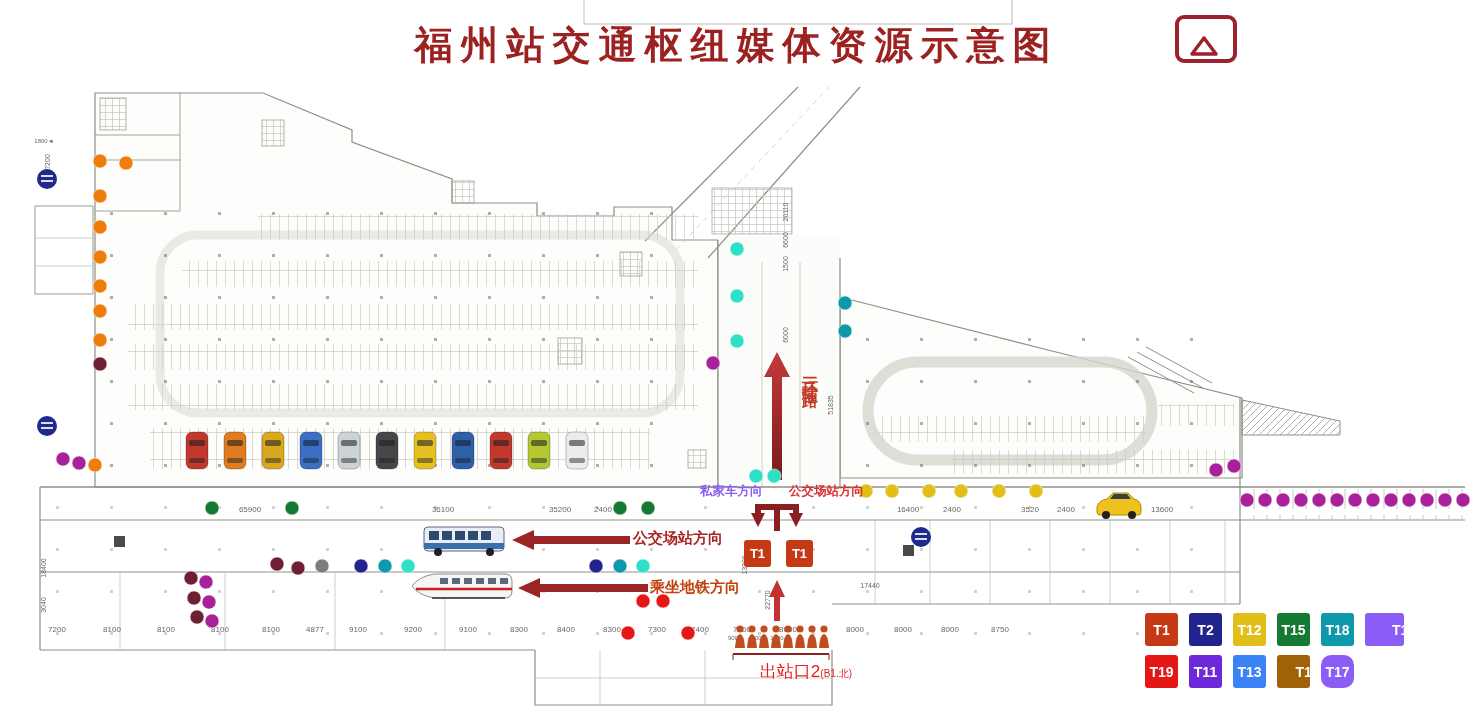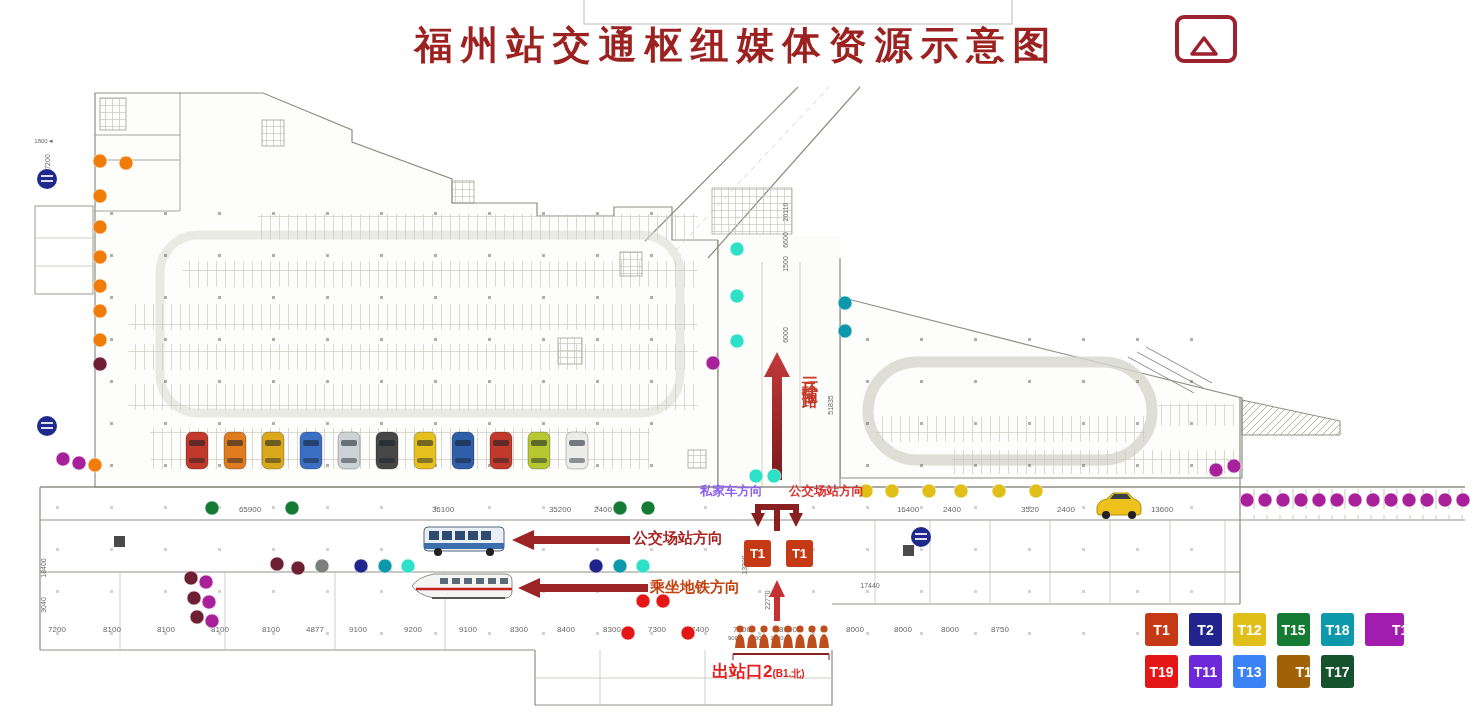--- a/index.html
+++ b/index.html
@@ -12,21 +12,21 @@
          font-size:38px;letter-spacing:8px;color:#9c2121;white-space:nowrap}
   .logo{position:absolute;left:1174px;top:14px}
   .lbl{position:absolute;font-weight:bold;white-space:nowrap}
   .lbl.bus{left:633px;top:529px;font-size:15px;color:#a82525}
   .lbl.metro{left:650px;top:578px;font-size:15px;color:#c2410c}
   .lbl.pcar{left:700px;top:483px;font-size:12.5px;color:#8b5cf6}
   .lbl.taxi{left:789px;top:483px;font-size:12.5px;color:#d92f2f}
   .lbl.ring{left:799px;top:364px;writing-mode:vertical-rl;font-size:16px;letter-spacing:5px;color:#c43a28}
   .t1box{position:absolute;top:540px;width:27px;height:27px;background:#c53a15;border-radius:3px;
          color:#fff;font-size:13px;font-weight:bold;display:flex;align-items:center;justify-content:center}
-  .exit{position:absolute;left:712px;top:660px;width:140px;text-align:left;color:#e61e1e;font-weight:bold;white-space:nowrap}
+  .exit{position:absolute;left:712px;top:660px;width:140px;text-align:right;color:#e61e1e;font-weight:normal;white-space:nowrap}
   .exit .main{font-size:17px}
   .exit .sub{font-size:10px}
   #legend{position:absolute;left:1145px;top:613px}
   .lg-row{display:flex;gap:11px;margin-bottom:9px}
   .chip{width:33px;height:33px;border-radius:3px;color:#fff;font-weight:bold;font-size:14px;
         display:flex;align-items:center;justify-content:center}
 </style>
 </head>
 <body>
 
@@ -406,23 +406,23 @@
     <span class="main">出站口2</span><span class="sub">(B1.北)</span>
   </div>
 
   <div id="legend">
       <div class="lg-row">
         <div class="chip" style="background: rgb(197, 58, 21);">T1</div>
         <div class="chip" style="background: rgb(32, 36, 140);">T2</div>
         <div class="chip" style="background: rgb(224, 192, 24);">T12</div>
         <div class="chip" style="background: rgb(21, 122, 51);">T15</div>
         <div class="chip" style="background: rgb(13, 152, 171);">T18</div>
-        <div class="chip" style="background: #a21caf; padding-left: 39px;">T10</div>
+        <div class="chip" style="background: #8b5cf6; padding-left: 39px;">T10</div>
       </div>
       <div class="lg-row">
         <div class="chip" style="background: rgb(229, 22, 22);">T19</div>
         <div class="chip" style="background: #6d28d9;">T11</div>
         <div class="chip" style="background: #3b82f6;">T13</div>
         <div class="chip" style="background: #a16207; padding-left: 28px;">T16</div>
-        <div class="chip" style="background: #14532d;">T17</div>
+        <div class="chip" style="background: #8b5cf6; border-radius: 10px;">T17</div>
       </div>
     </div>
 </div>
 
 </body></html>

